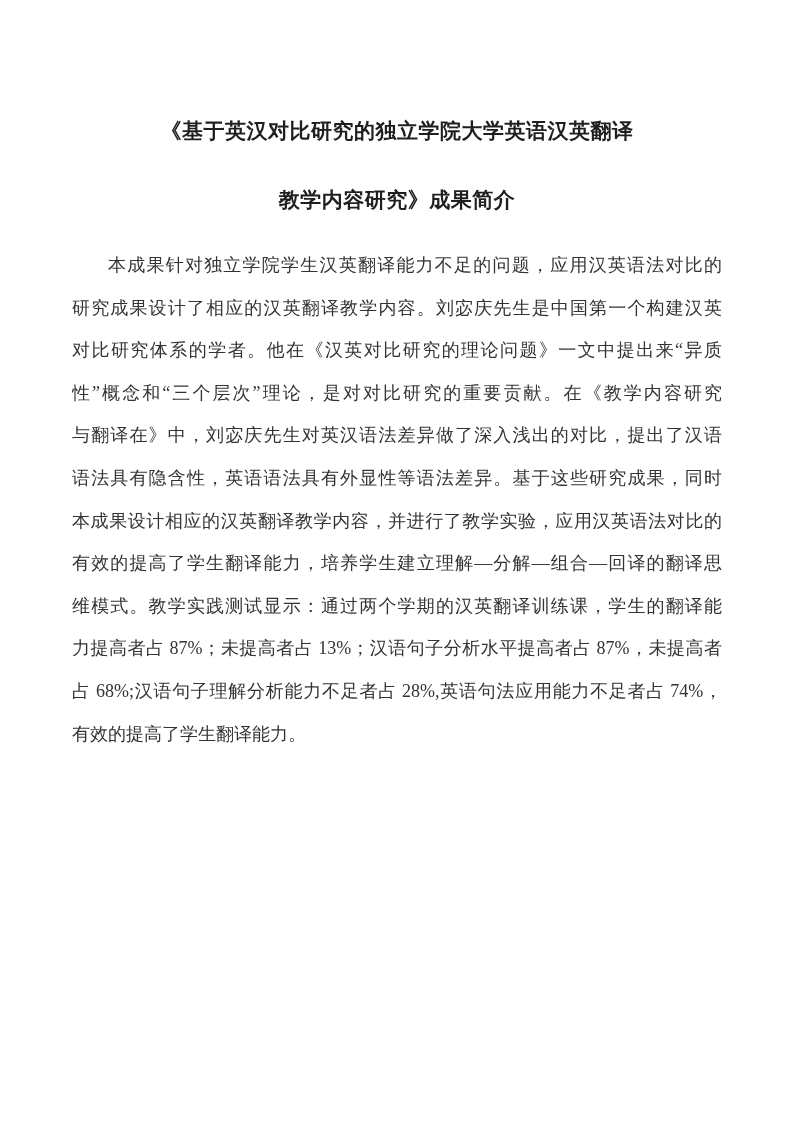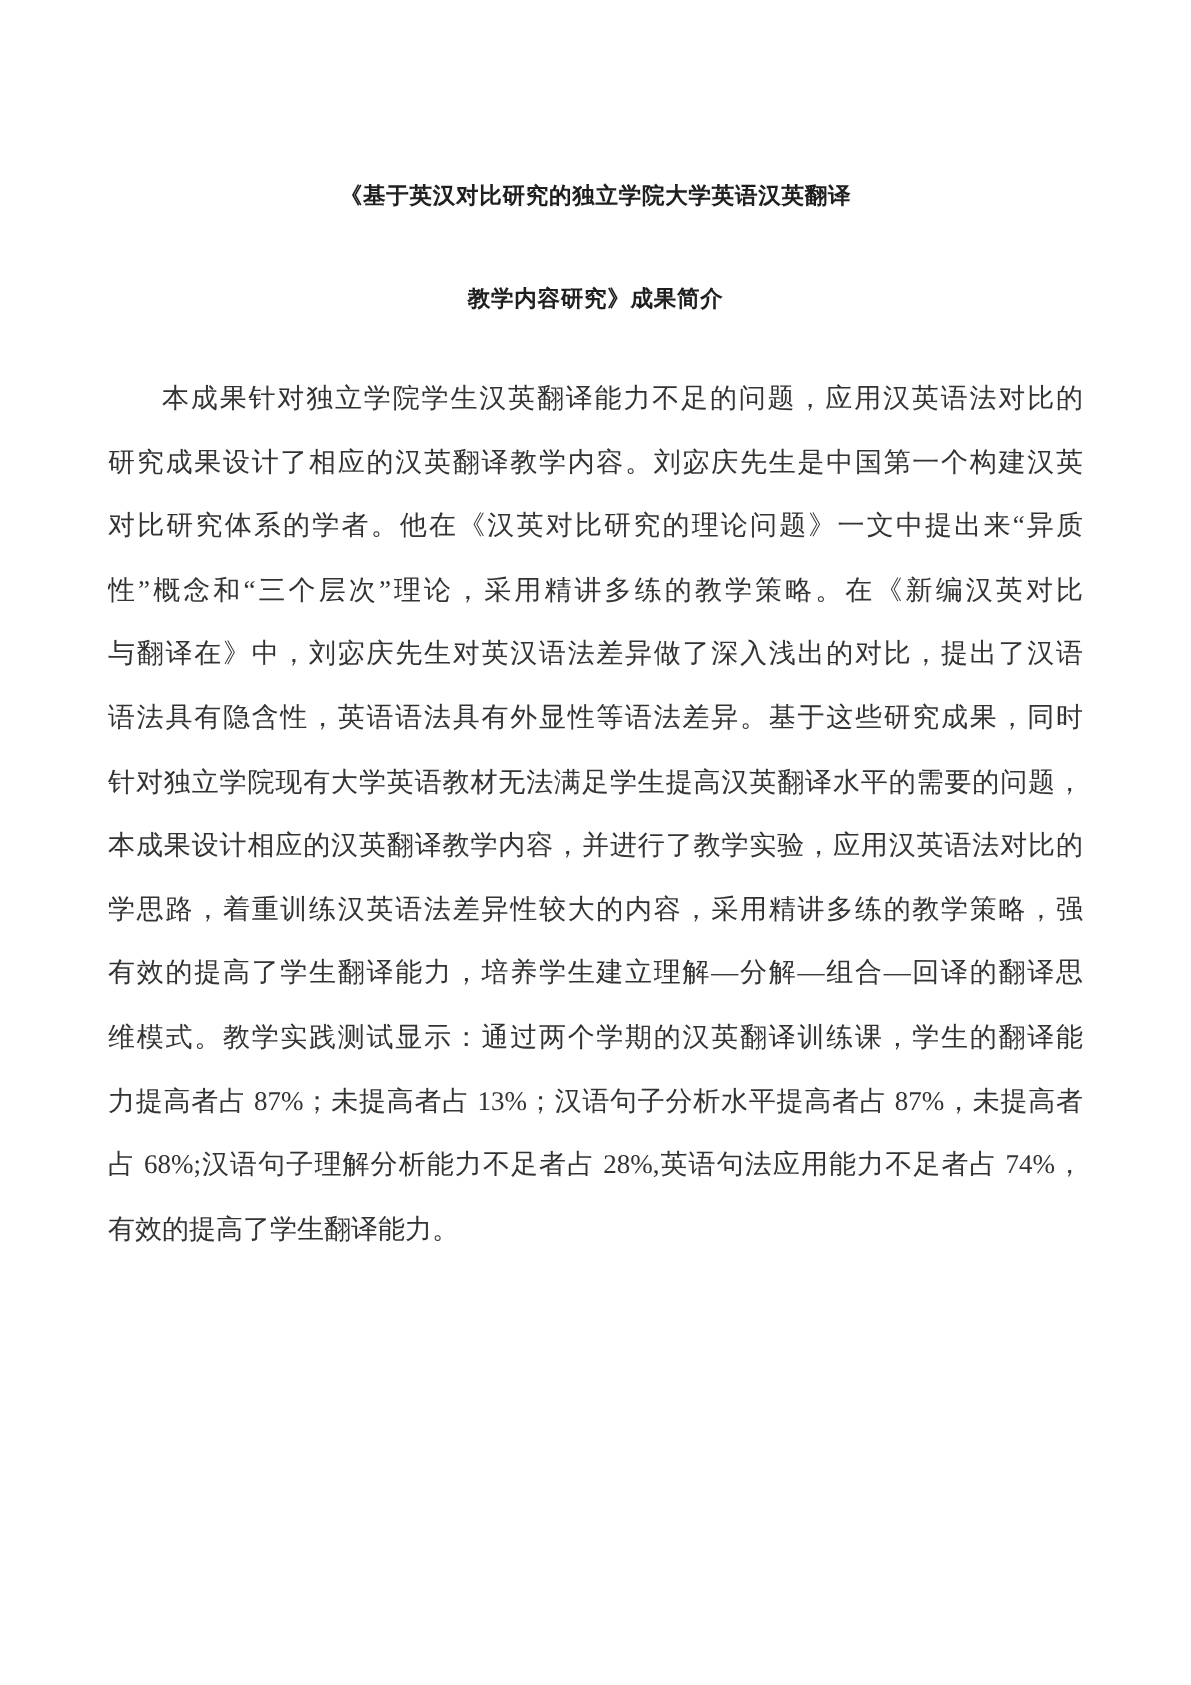--- a/index.html
+++ b/index.html
@@ -17,21 +17,21 @@
     position: absolute;
     top: 96px;
     left: 0;
     width: 100%;
     text-align: center;
     color: #1f1f1f;
   }
   .title-line {
     font-family: "Liberation Sans", sans-serif;
     font-weight: 700;
-    font-size: 15px;
+    font-size: 21px;
     line-height: 69px;
     letter-spacing: 0.5px;
     white-space: nowrap;
   }
   .body-block {
     position: absolute;
     top: 244px;
     left: 72px;
     width: 650px;
     color: #333333;
@@ -62,26 +62,24 @@
 
   <div class="title-block">
     <div class="title-line">《基于英汉对比研究的独立学院大学英语汉英翻译</div>
     <div class="title-line">教学内容研究》成果简介</div>
   </div>
 
   <div class="body-block">
     <div class="text-line first">本成果针对独立学院学生汉英翻译能力不足的问题，应用汉英语法对比的</div>
     <div class="text-line">研究成果设计了相应的汉英翻译教学内容。刘宓庆先生是中国第一个构建汉英</div>
     <div class="text-line">对比研究体系的学者。他在《汉英对比研究的理论问题》一文中提出来“异质</div>
-    <div class="text-line">性”概念和“三个层次”理论，采用精讲多练的教学策略。在《新编汉英对比</div>
+    <div class="text-line">性”概念和“三个层次”理论，是对对比研究的重要贡献。在《教学内容研究</div>
     <div class="text-line">与翻译在》中，刘宓庆先生对英汉语法差异做了深入浅出的对比，提出了汉语</div>
     <div class="text-line">语法具有隐含性，英语语法具有外显性等语法差异。基于这些研究成果，同时</div>
-    <div class="text-line">针对独立学院现有大学英语教材无法满足学生提高汉英翻译水平的需要的问题，</div>
     <div class="text-line">本成果设计相应的汉英翻译教学内容，并进行了教学实验，应用汉英语法对比的</div>
-    <div class="text-line">学思路，着重训练汉英语法差异性较大的内容，采用精讲多练的教学策略，强</div>
     <div class="text-line">有效的提高了学生翻译能力，培养学生建立理解—分解—组合—回译的翻译思</div>
     <div class="text-line">维模式。教学实践测试显示：通过两个学期的汉英翻译训练课，学生的翻译能</div>
     <div class="text-line">力提高者占 87%；未提高者占 13%；汉语句子分析水平提高者占 87%，未提高者</div>
     <div class="text-line">占 68%;汉语句子理解分析能力不足者占 28%,英语句法应用能力不足者占 74%，</div>
     <div class="text-line last">有效的提高了学生翻译能力。</div>
   </div>
 
 </div>
 
 </body></html>

